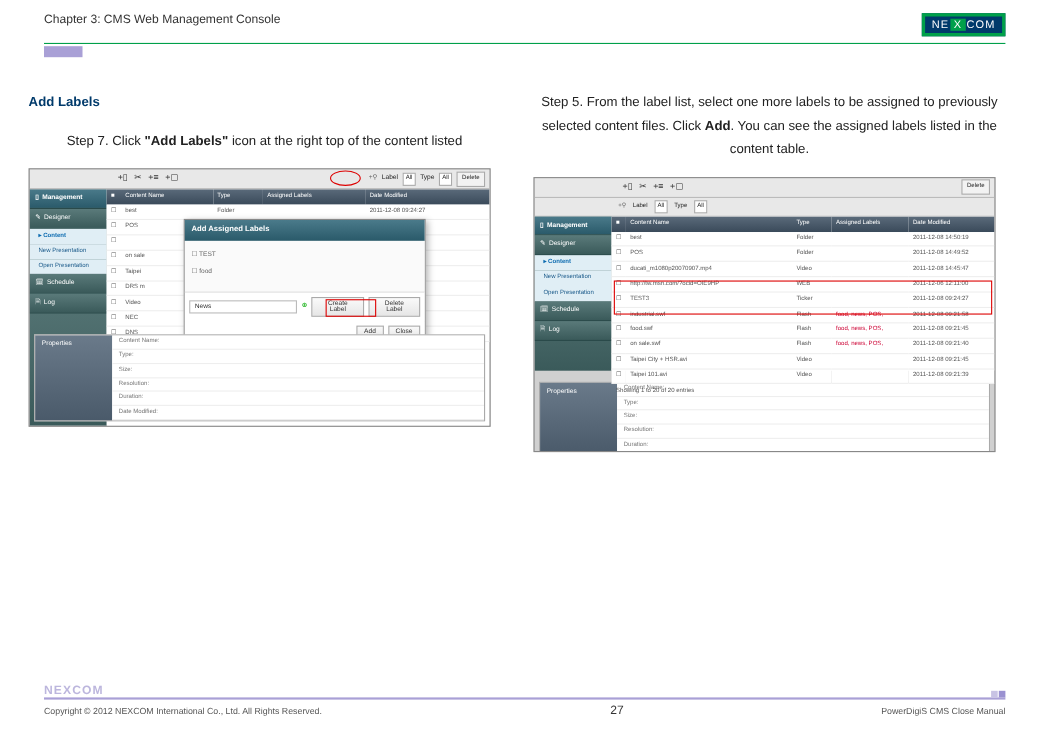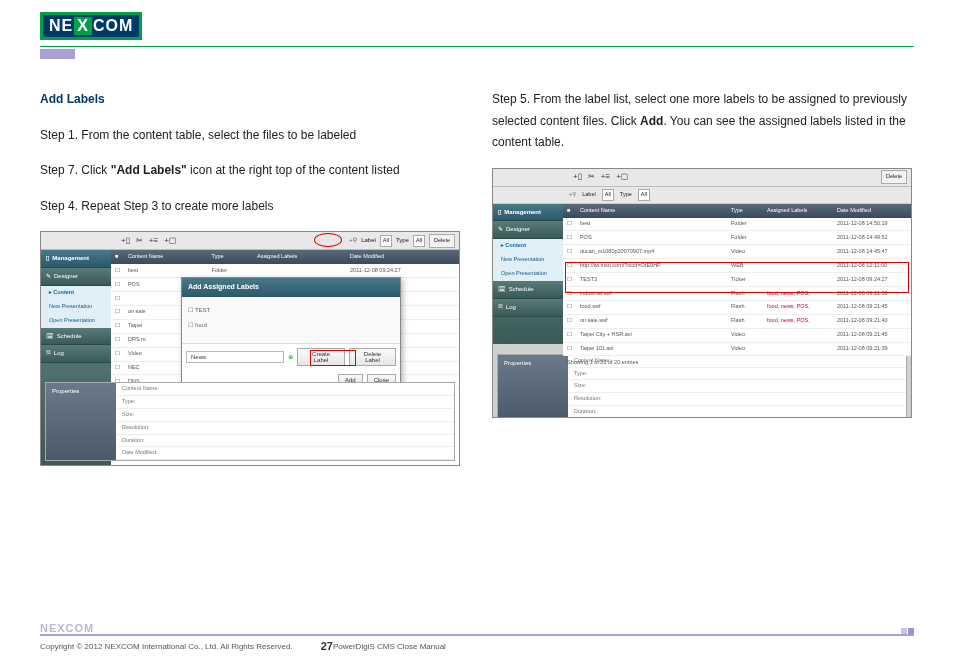--- a/index.html
+++ b/index.html
@@ -18,22 +18,22 @@
     padding: 12px 40px 0 40px;
   }
   .chapter-title {
     font-size: 11px;
     color: #333;
   }
   .logo {
     border: 3px solid #00a04a;
     background: #003a6b;
     color: #fff;
-    font-weight: bold;
-    font-size: 16px;
+    font-weight: normal;
+    font-size: 10px;
     padding: 2px 6px;
     letter-spacing: 1px;
     display: inline-flex;
     align-items: center;
   }
   .logo .x { background: #00a04a; padding: 0 3px; margin: 0 1px; }
   .hr-top {
     height: 1px;
     background: #00a04a;
     margin: 6px 40px 0 40px;
@@ -41,35 +41,35 @@
   .purple-tab {
     width: 35px;
     height: 10px;
     background: #a9a0d6;
     margin-left: 40px;
     margin-top: 2px;
   }
   .content {
     display: flex;
     gap: 30px;
-    padding: 30px 40px 0 40px;
+    padding: 30px 40px 0 26px;
   }
   .col {
     flex: 1;
     font-size: 12px;
     line-height: 1.8;
     color: #222;
   }
   .section-title {
     font-weight: bold;
     font-size: 12px;
     color: #003a6b;
     margin-bottom: 14px;
   }
-  .col p { margin-bottom: 14px; }
+  .col p { margin-bottom: 14px; text-align: center; }
   .bold { font-weight: bold; }
   .screenshot {
     border: 1px solid #888;
     background: #d0d0d0;
     margin-top: 8px;
     position: relative;
     font-size: 6px;
     overflow: hidden;
   }
   .sc1 { width: 420px; height: 235px; }
@@ -255,48 +255,48 @@
   .footer-deco {
     position: absolute;
     right: 0;
     top: -6px;
     display: flex;
     gap: 1px;
   }
   .footer-deco div { width: 6px; height: 6px; }
   .footer-row {
     display: flex;
+    justify-content: space-between;
     align-items: center;
     font-size: 8px;
     color: #555;
   }
-  .page-num { font-weight: bold; font-size: 11px; color: #333; margin-left: 28px; }
+  .page-num { font-weight: normal; font-size: 11px; color: #333; margin-left: 28px; }
 </style>
 </head>
 <body>
 
 <div class="page-header">
+  <div class="chapter-title">Chapter 3: CMS Web Management Console</div>
   <div class="logo">
     <span>NE</span>
       <span class="x">X</span>
       <span>COM</span>
   </div>
 </div>
 <div class="hr-top"></div>
 <div class="purple-tab"></div>
 
 <div class="content">
 
   <div class="col">
     <div class="section-title">Add Labels</div>
-    <p>Step 1. From the content table, select the files to be labeled</p>
     <p>
       <span>Step 7. Click </span><span class="bold">"Add Labels"</span><span> icon at the right top of the content listed</span>
     </p>
-    <p>Step 4. Repeat Step 3 to create more labels</p>
 
     <div class="screenshot sc1">
       <div class="sc-toolbar">
         <div style="width:70px"></div>
         <span class="tbicon">+▯</span>
         <span class="tbicon">✂</span>
         <span class="tbicon">+≡</span>
         <span class="tbicon">+▢</span>
         <div class="right">
           <span style="color:#666;">+⚲</span>

